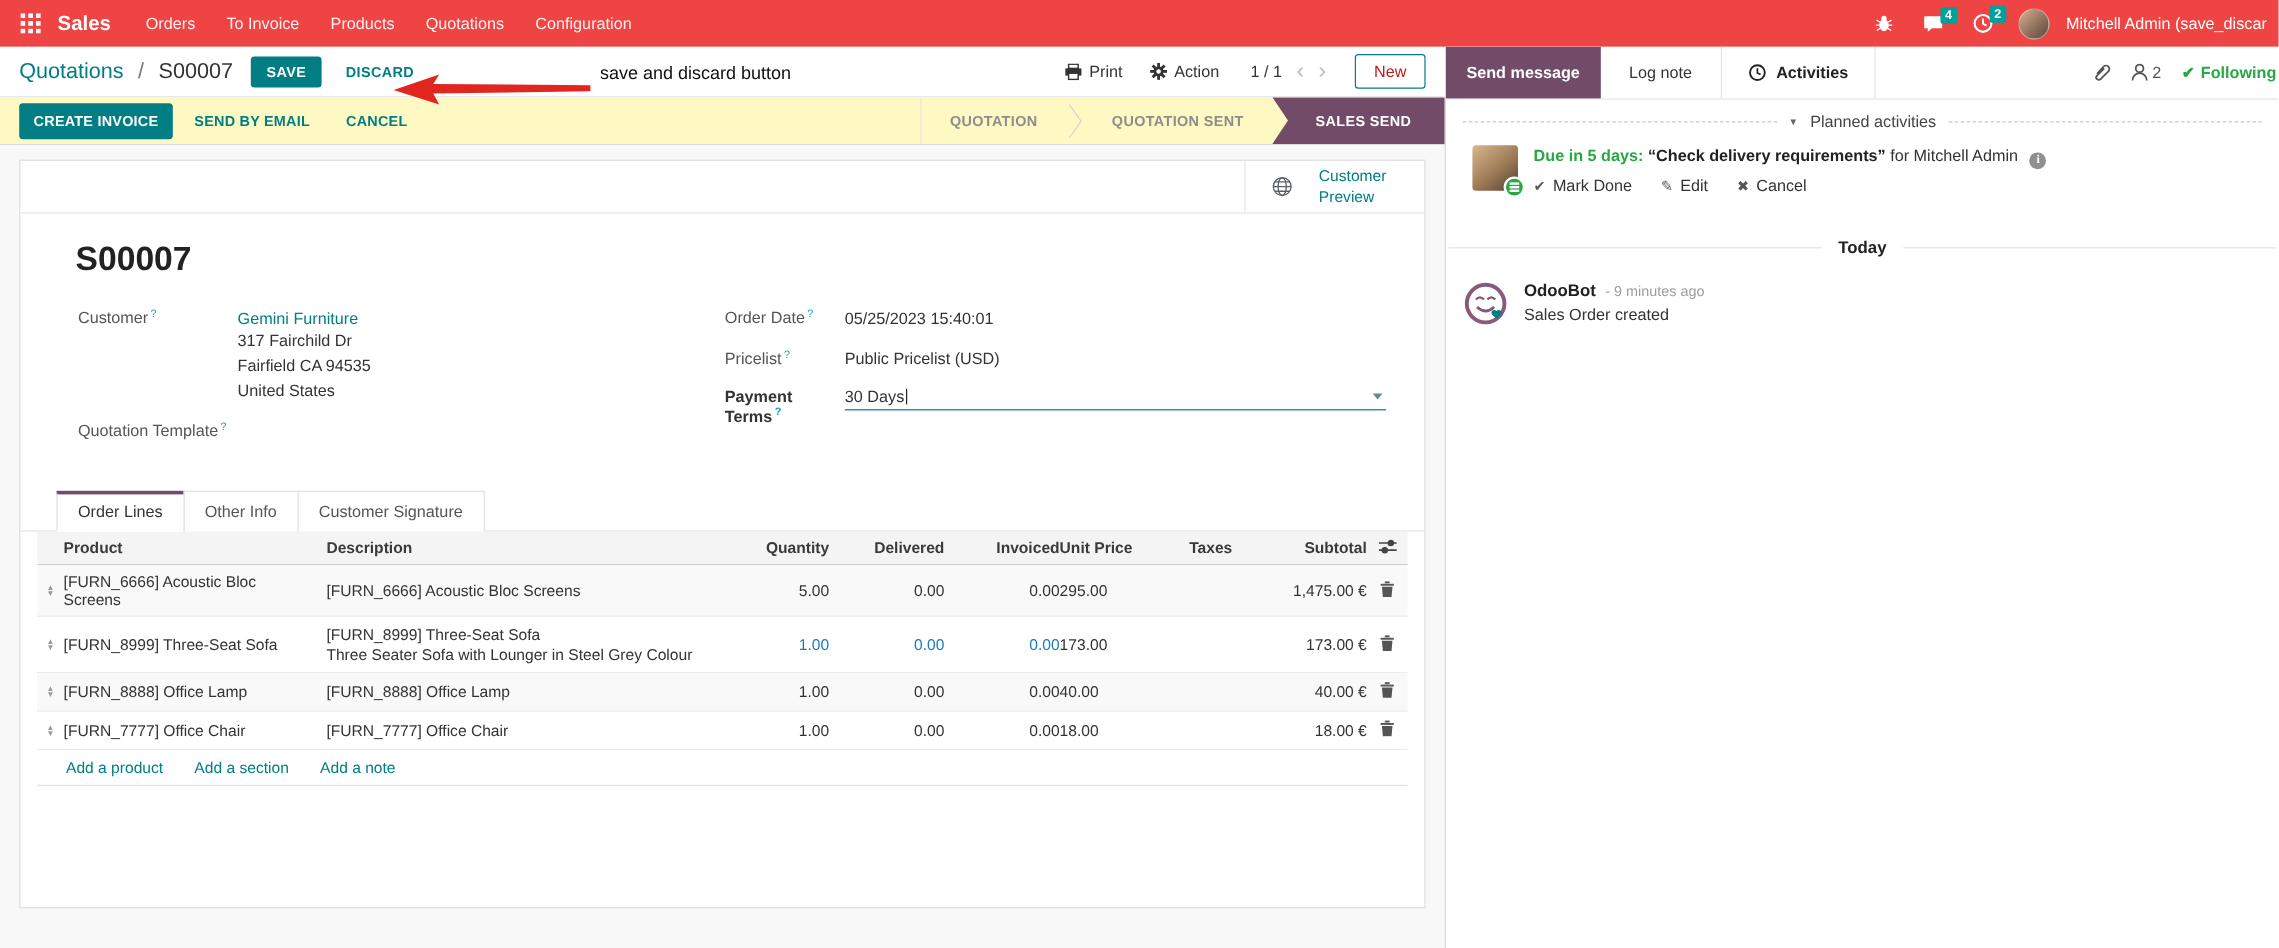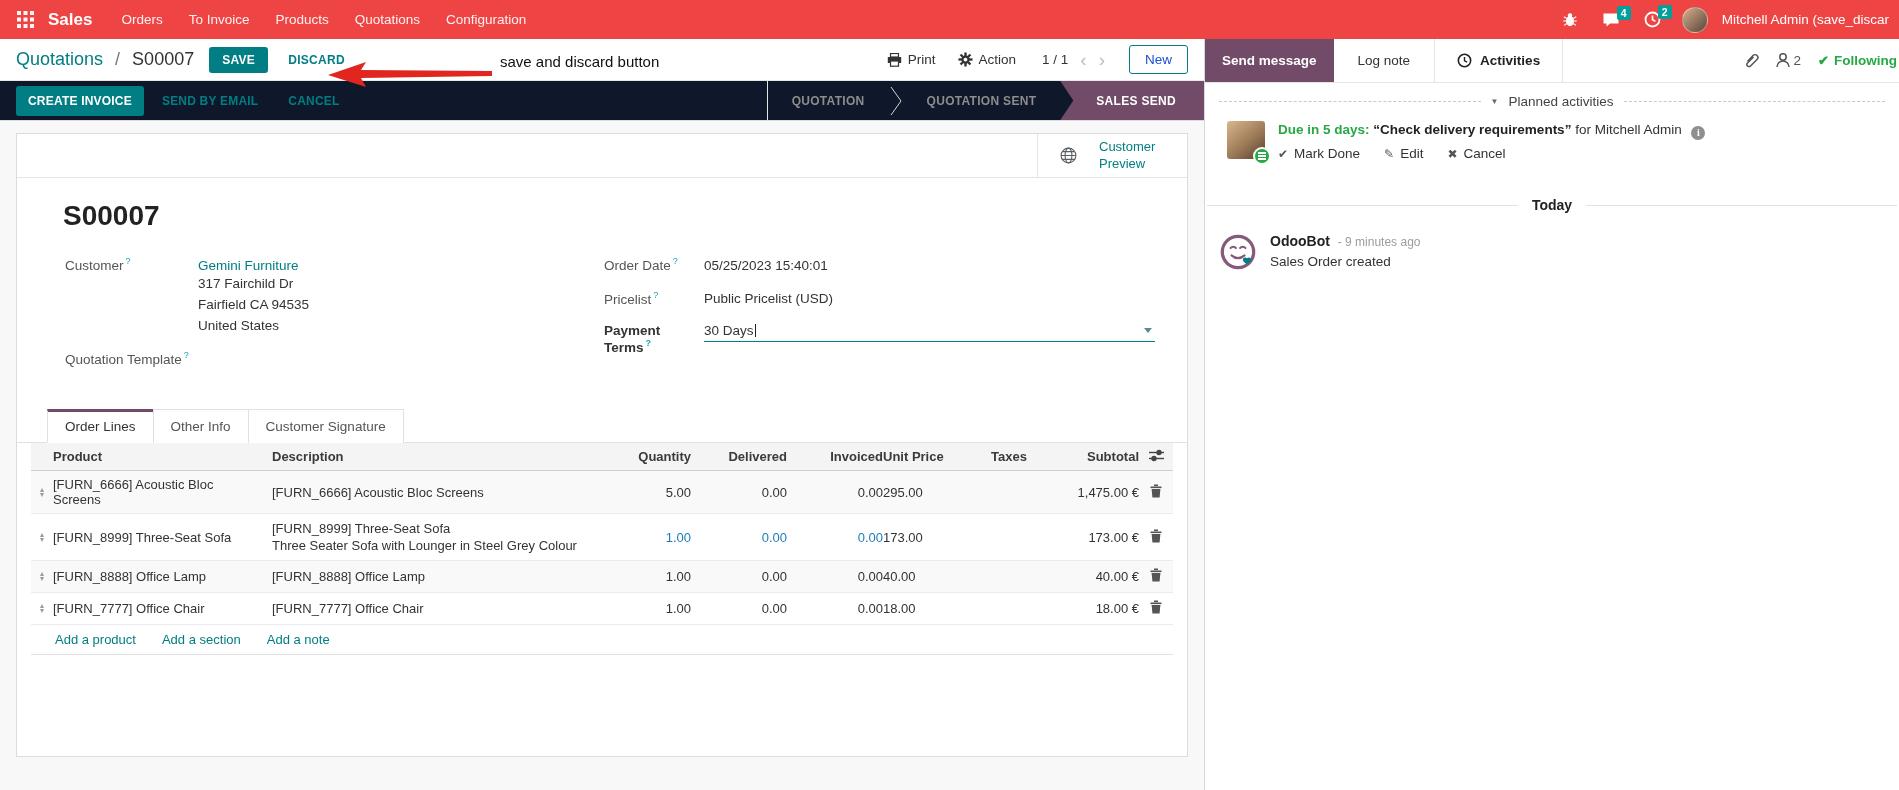--- a/index.html
+++ b/index.html
@@ -23,28 +23,28 @@
   .breadcrumb { font-size:18px; white-space:nowrap; }
   .bc-parent { color:#017E84; cursor:pointer; }
   .bc-sep { color:#777; margin:0 7px; }
   .bc-current { color:#333; }
   .save-btn { background:#017E84; color:#fff; border:none; font-family:inherit; font-size:12px; font-weight:700; letter-spacing:.3px; padding:6px 13px; border-radius:3px; margin-left:15px; cursor:pointer; }
   .discard-btn { background:none; border:none; font-family:inherit; color:#017E84; font-size:12px; font-weight:700; letter-spacing:.3px; margin-left:20px; cursor:pointer; }
   .cp-right { margin-left:auto; display:flex; align-items:center; font-size:13.5px; color:#333; }
   .cp-tool { display:flex; align-items:center; gap:6px; margin-left:22px; cursor:pointer; }
   .pager { margin-left:26px; font-size:13.5px; }
   .pager-arrow { color:#b9bdc1; font-size:19px; margin-left:12px; cursor:pointer; line-height:1; }
-  .new-btn { border:1px solid #017E84; color:#1d4ed8; background:#fff; font-family:inherit; font-size:13.5px; padding:6px 15px; border-radius:3px; margin-left:24px; cursor:pointer; }
+  .new-btn { border:1px solid #017E84; color:#b91c1c; background:#fff; font-family:inherit; font-size:13.5px; padding:6px 15px; border-radius:3px; margin-left:24px; cursor:pointer; }
 
   
   .annotation-svg { position:absolute; left:0; top:0; width:700px; height:42px; overflow:visible; pointer-events:none; z-index:6; }
   .annotation-text { position:absolute; left:500px; top:14px; font-size:15px; color:#101010; z-index:6; pointer-events:none; }
 
   
-  .status-row { height:40px; background:#0f172a; border-bottom:1px solid #dcdcdc; display:flex; align-items:stretch; }
+  .status-row { height:40px; background:#fef9c3; border-bottom:1px solid #dcdcdc; display:flex; align-items:stretch; }
   .sr-left { display:flex; align-items:center; padding-left:16px; gap:6px; }
   .btn-primary-sm { background:#017E84; color:#fff; border:none; font-family:inherit; font-size:12px; font-weight:700; letter-spacing:.2px; padding:8px 12px; border-radius:3px; cursor:pointer; }
   .btn-flat-sm { background:none; border:none; font-family:inherit; color:#017E84; font-size:12px; font-weight:700; letter-spacing:.2px; padding:8px 12px; cursor:pointer; }
   .statusbar { margin-left:auto; display:flex; align-items:stretch; border-left:1px solid #e4e4e4; }
   .status-step { display:flex; align-items:center; padding:0 24px; font-size:12px; font-weight:600; letter-spacing:.3px; color:#8d8d8d; cursor:pointer; }
   .status-step.active { background:#714B67; color:#fff; font-weight:700; padding:0 28px 0 36px; clip-path:polygon(0 0,100% 0,100% 100%,0 100%,13px 50%); }
   .status-chevron { align-self:center; }
 
   
   .content { background:#f8f8f8; height:669px; padding:12px 16px; }

